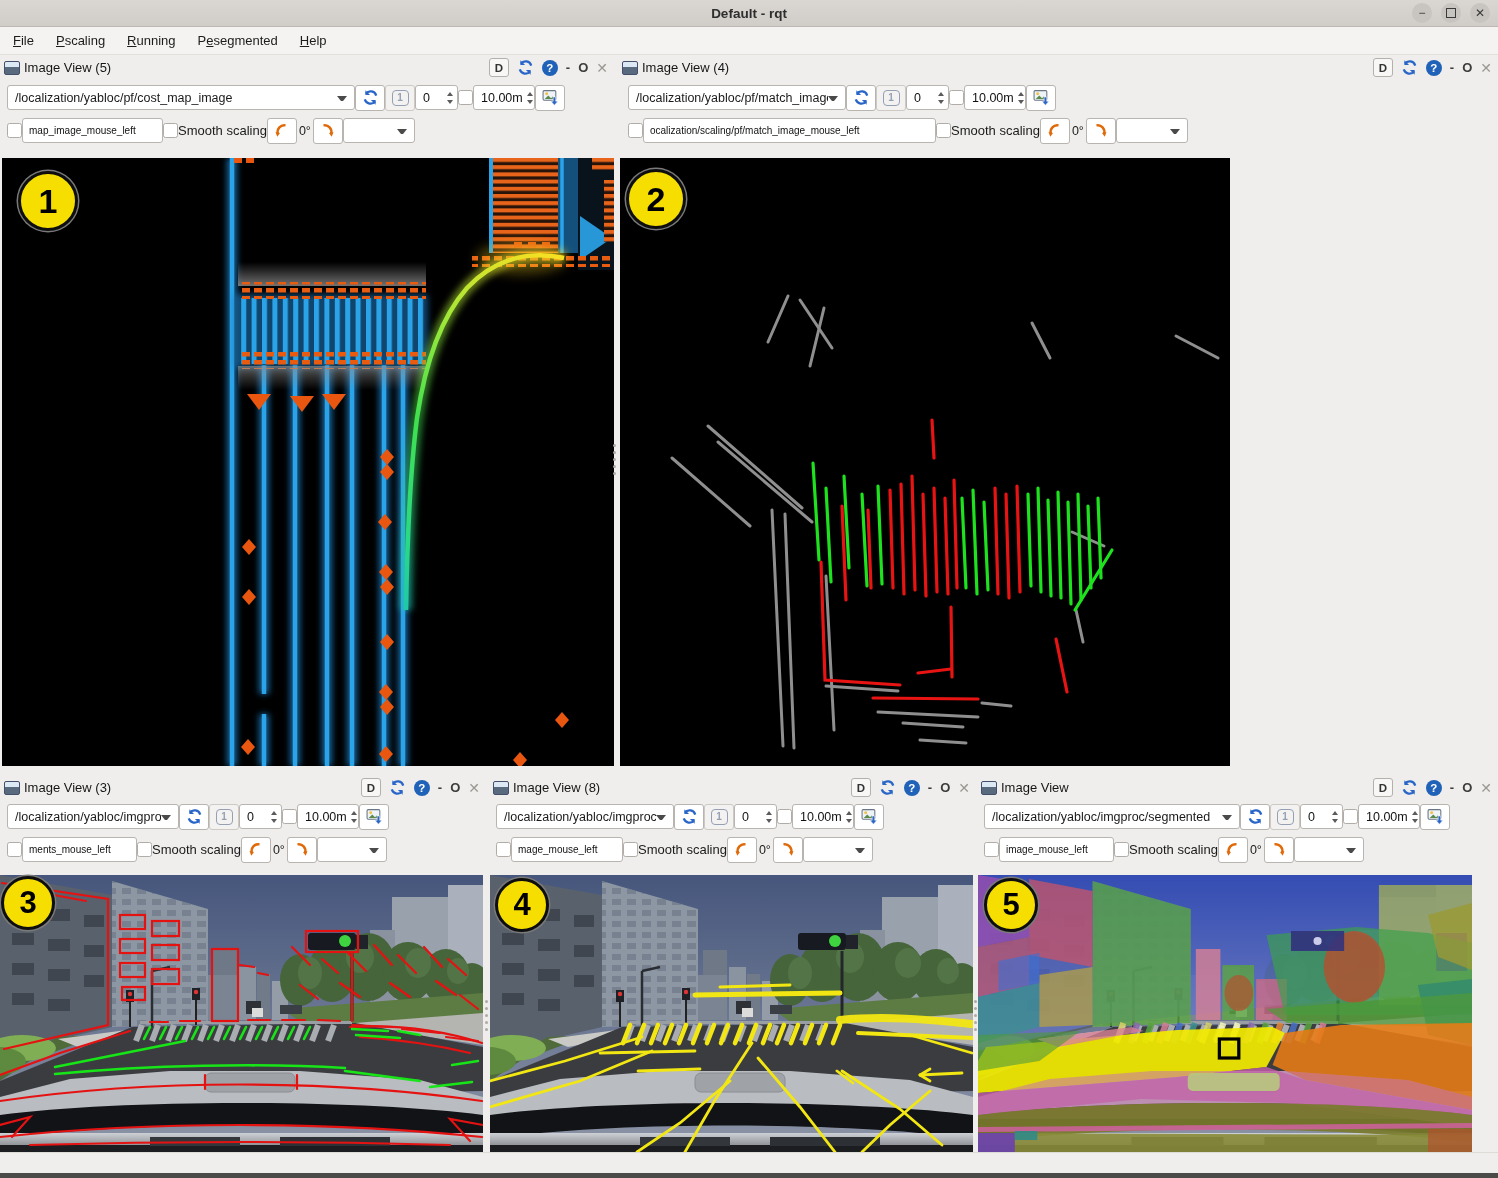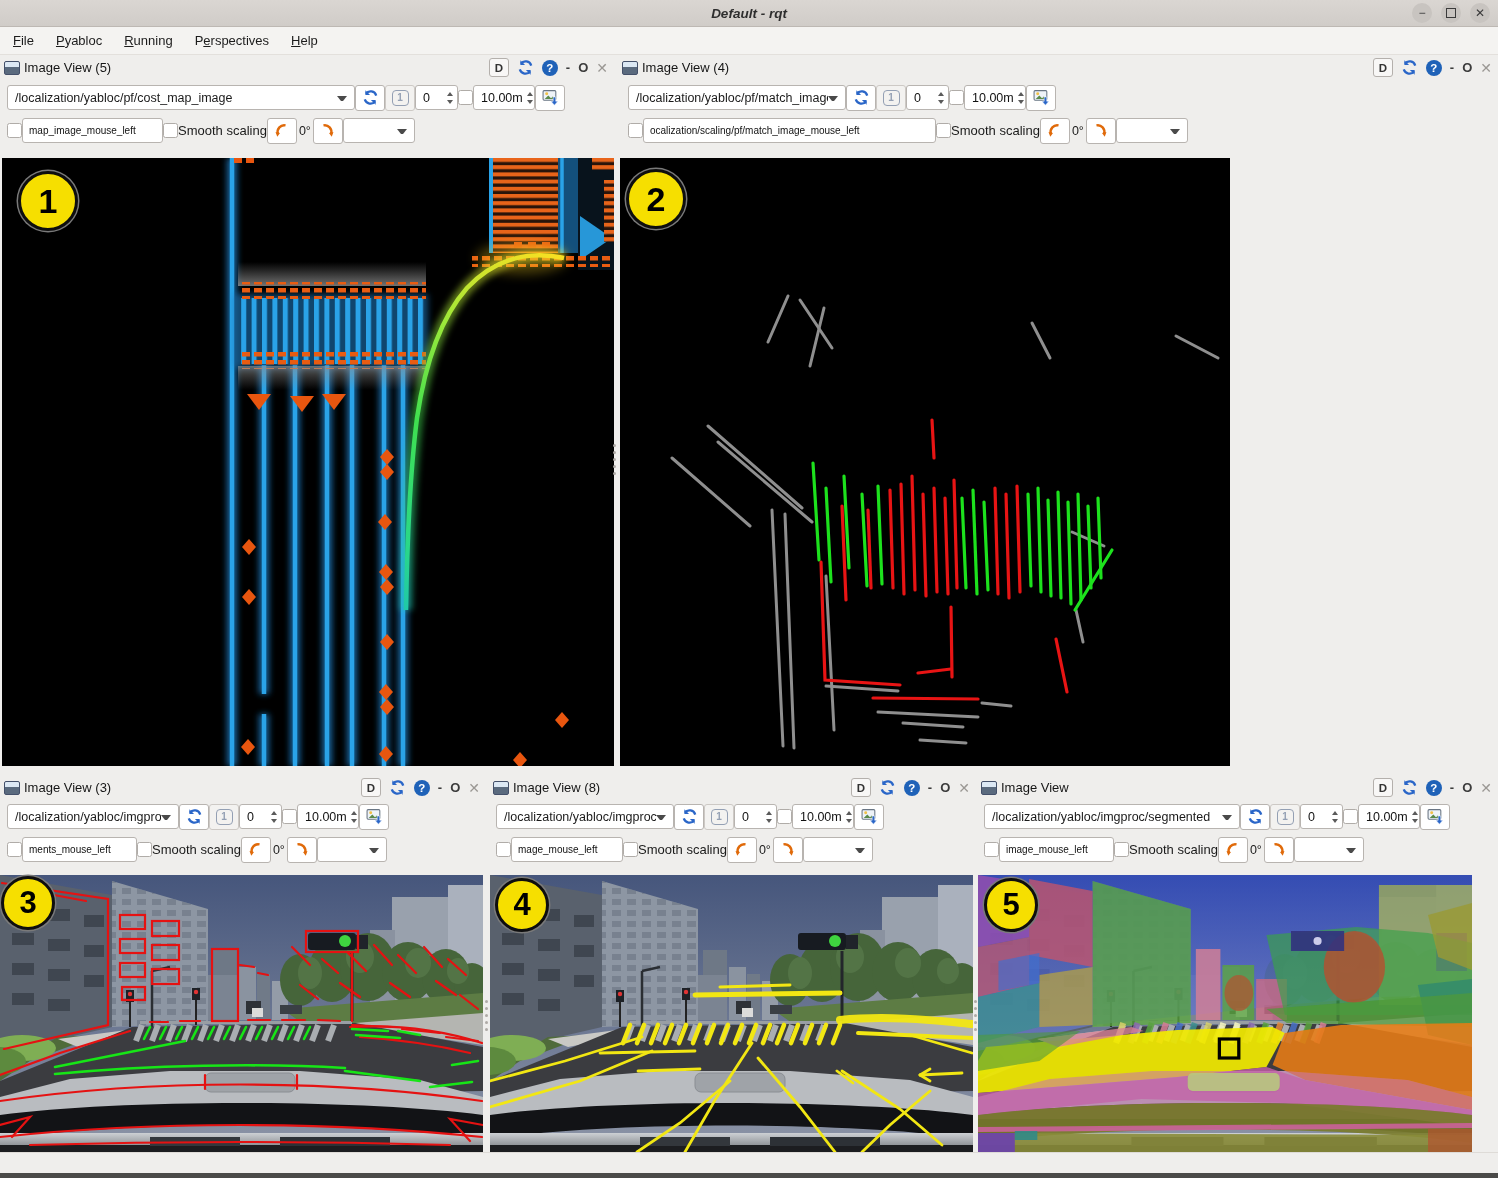--- a/index.html
+++ b/index.html
@@ -1,18 +1,18 @@
 <!DOCTYPE html>
 <html><head>
 <meta charset="utf-8">
 <style>
   html,body{margin:0;padding:0;background:#b0aca8;font-family:"Liberation Sans","DejaVu Sans",sans-serif;}
   #app{position:relative;width:1498px;height:1178px;background:#efeeec;overflow:hidden;}
   
-  #titlebar{position:absolute;left:0;top:0;width:1498px;height:26px;background:linear-gradient(#dad6d2,#d0ccc8);border-bottom:1px solid #bdb8b3;display:flex;align-items:center;justify-content:center;font-style:italic;}
+  #titlebar{position:absolute;left:0;top:0;width:1498px;height:26px;background:linear-gradient(#dad6d2,#d0ccc8);border-bottom:1px solid #bdb8b3;display:flex;align-items:center;justify-content:center;}
   #titlebar .wtitle{font-size:13.5px;font-weight:bold;color:#2e2e2e;}
   .winbtns{position:absolute;right:8px;top:3px;display:flex;gap:9px;}
   .winbtn{width:20px;height:20px;border-radius:50%;background:#c8c4c0;color:#3a3a3a;display:flex;align-items:center;justify-content:center;font-size:12px;line-height:1;}
   .maxbox{width:8px;height:8px;border:1.5px solid #3a3a3a;}
   #menubar{position:absolute;left:0;top:27px;width:1498px;height:28px;background:#f4f3f1;display:flex;align-items:center;padding-left:2px;box-sizing:border-box;border-bottom:1px solid #e3e0dc;}
   .menu-item{padding:0 11px;font-size:13px;color:#1c1c1c;height:100%;display:flex;align-items:center;}
   .menu-item u{text-decoration:underline;}
   
   .panel{position:absolute;}
   .panel-header{display:flex;align-items:center;height:21px;padding:0 6px 0 4px;gap:4px;font-size:13px;color:#161616;}
@@ -209,31 +209,31 @@
 
   <div id="menubar">
     <span class="menu-item">
         <span></span>
         <u>F</u>
         <span>ile</span>
       </span>
     <span class="menu-item">
         <span></span>
         <u>P</u>
-        <span>yabloc</span>
+        <span>scaling</span>
       </span>
     <span class="menu-item">
         <span></span>
         <u>R</u>
         <span>unning</span>
       </span>
     <span class="menu-item">
         <span>P</span>
         <u>e</u>
-        <span>rspectives</span>
+        <span>segmented</span>
       </span>
     <span class="menu-item">
         <span></span>
         <u>H</u>
         <span>elp</span>
       </span>
   </div>
 
   <div class="panel" style="left:0;top:57px;width:614px;height:712px">
     <div class="panel-header">

